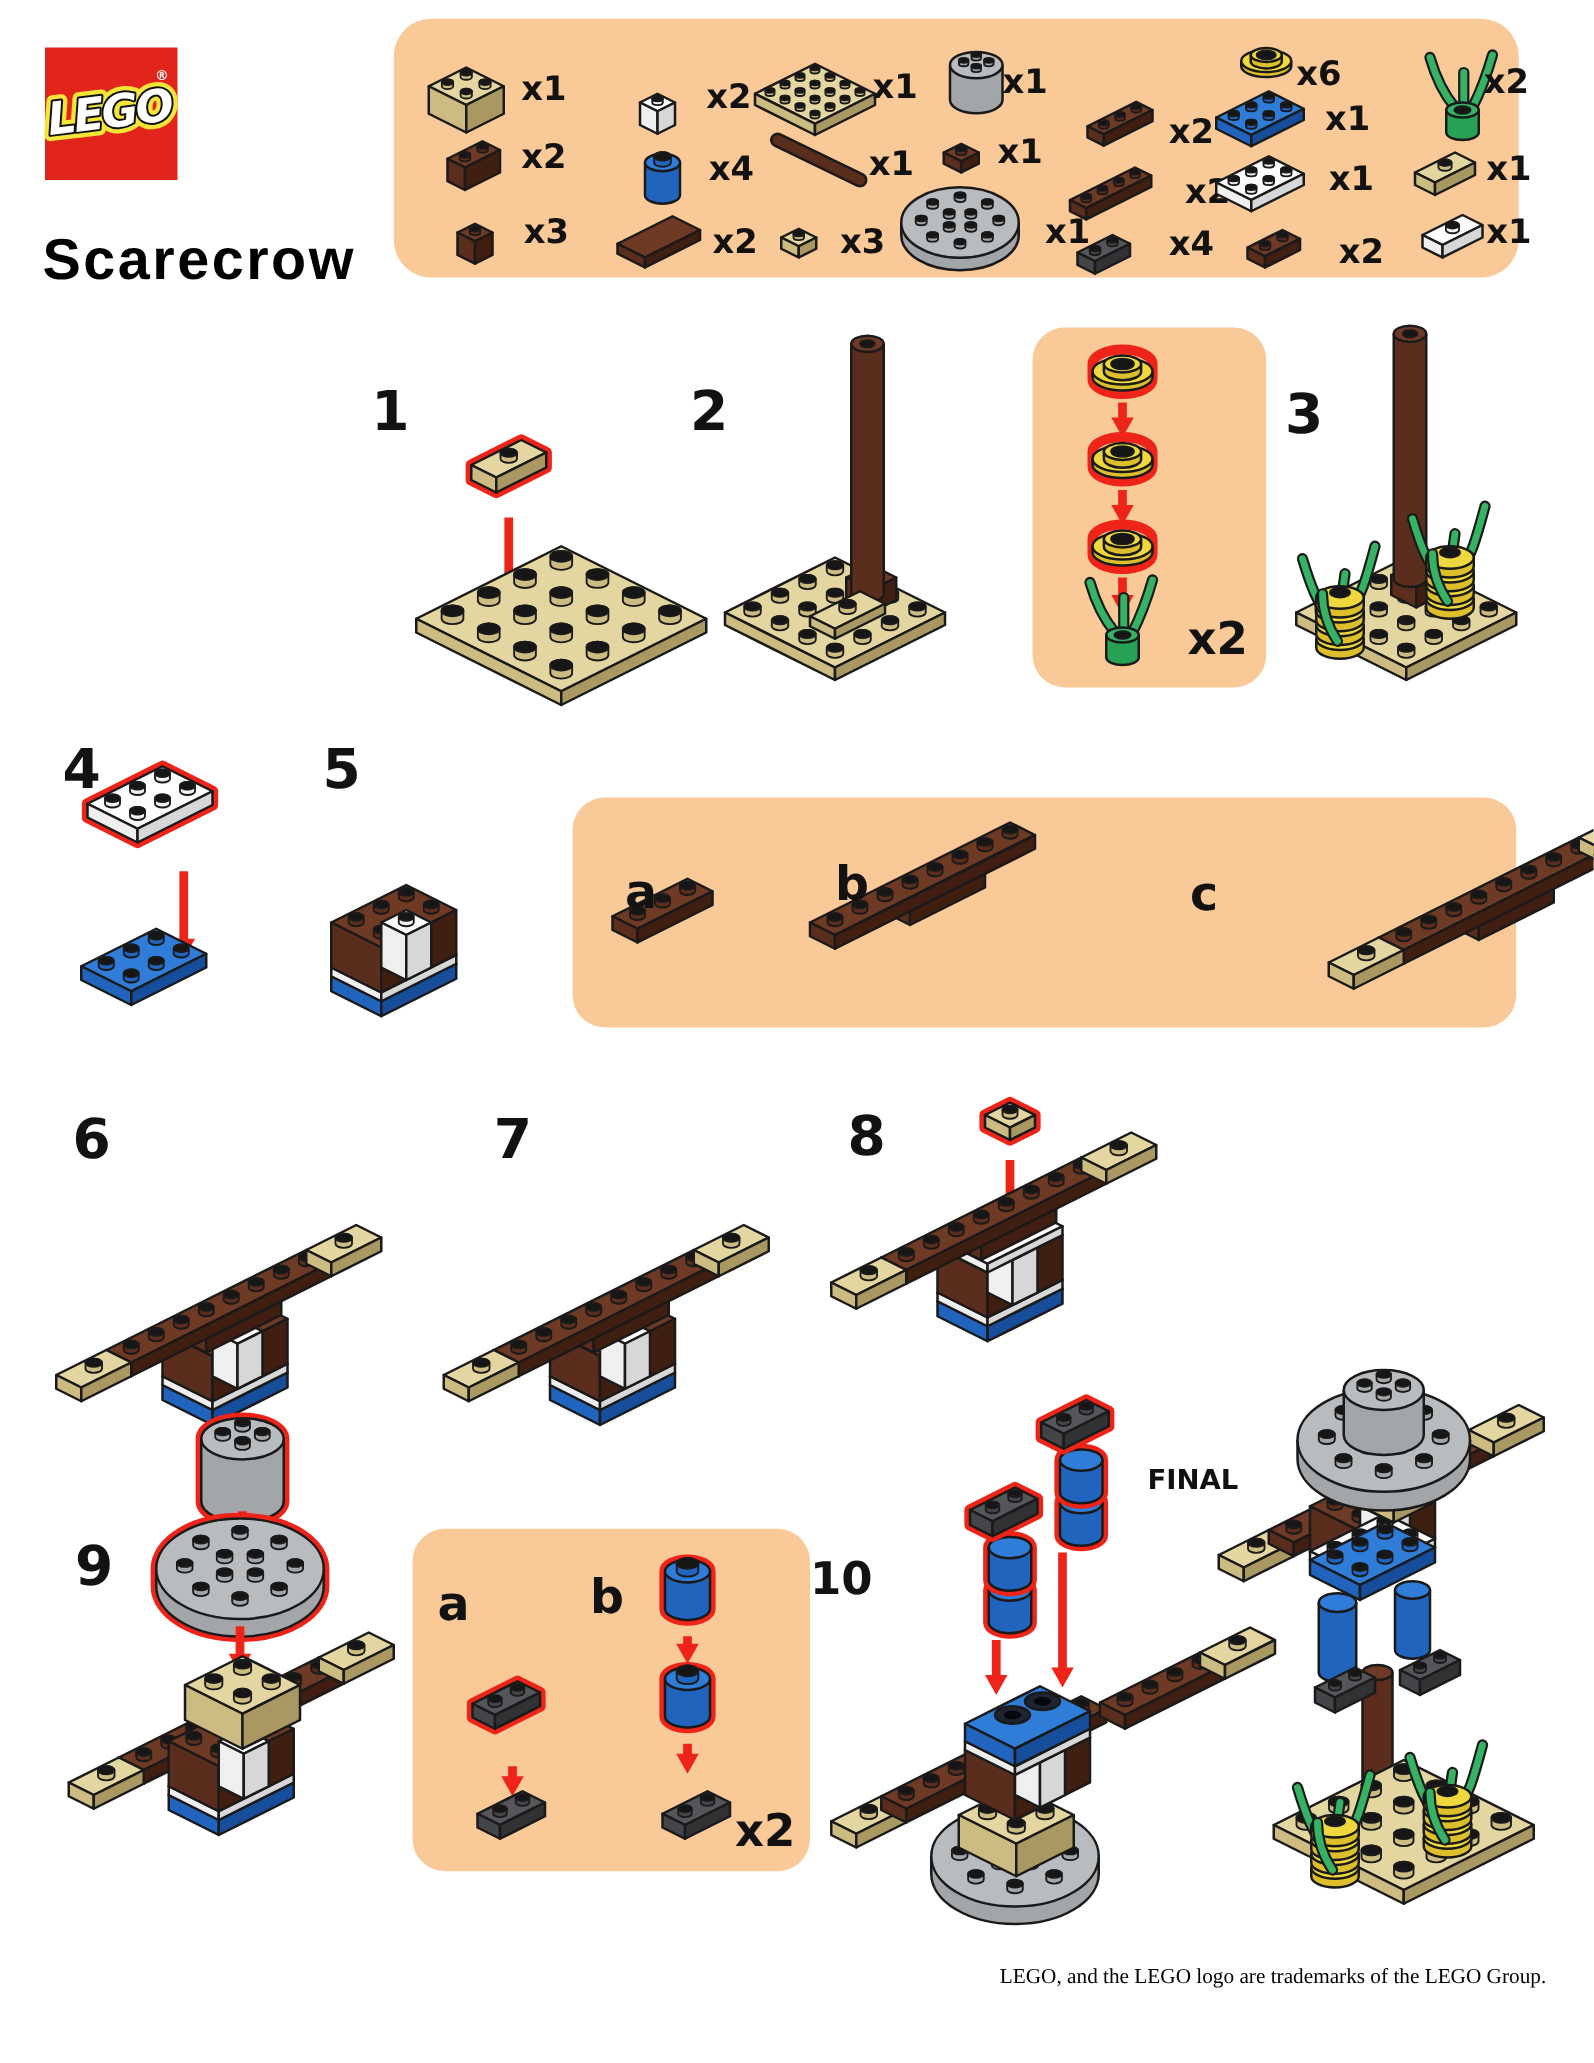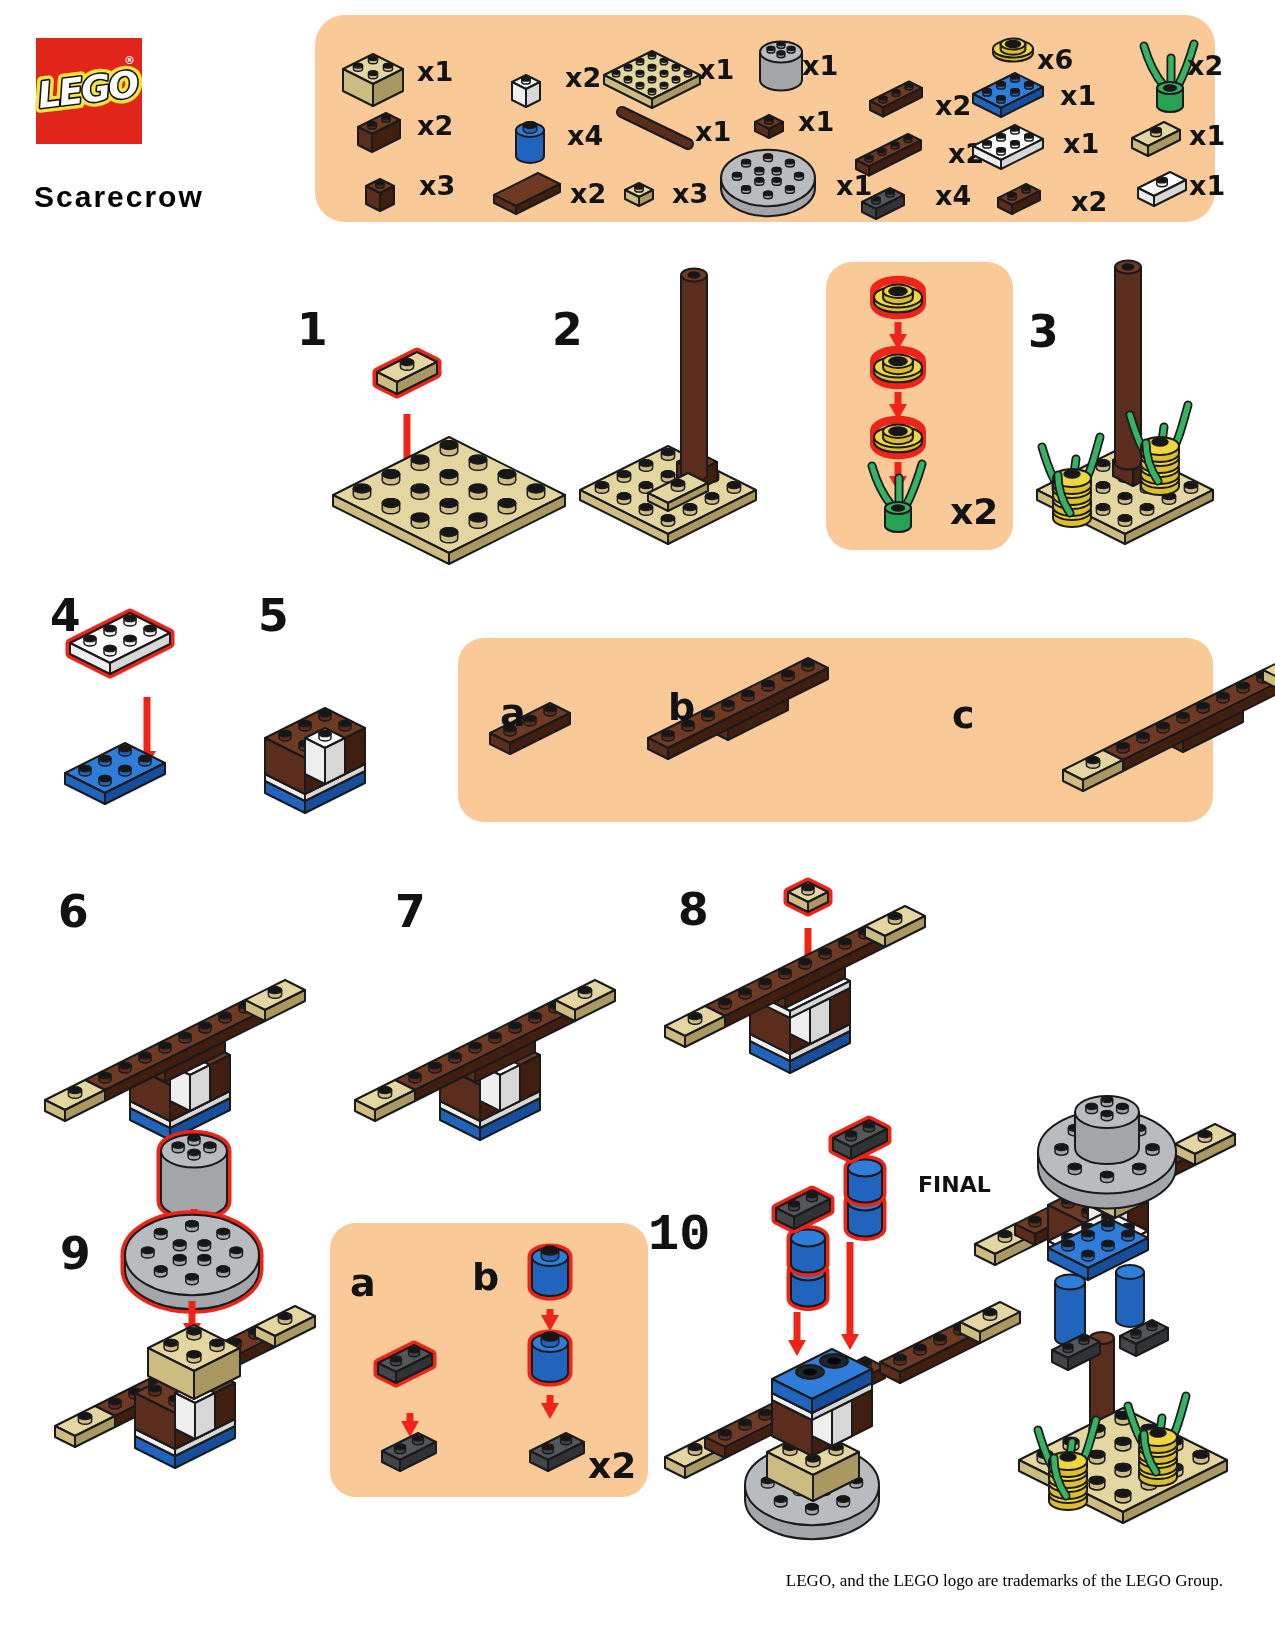--- a/index.html
+++ b/index.html
@@ -11,22 +11,22 @@
   .icon{position:absolute;}
   .lbl{position:absolute;font-weight:bold;color:#121212;line-height:1;font-family:"DejaVu Sans",sans-serif;}
   .qty{position:absolute;font-weight:bold;font-size:27px;color:#121212;line-height:1;font-family:"DejaVu Sans",sans-serif;}
   .logo{position:absolute;left:36px;top:38px;width:106px;height:106px;}
   .logo-halo{font:italic bold 36px "DejaVu Sans",sans-serif;fill:none;stroke:#F5E53A;stroke-width:10;
              letter-spacing:-2px;text-anchor:middle;stroke-linejoin:round;}
   .logo-txt{font:italic bold 36px "DejaVu Sans",sans-serif;fill:#fff;stroke:#101010;stroke-width:3.2;
             paint-order:stroke;letter-spacing:-2px;text-anchor:middle;stroke-linejoin:round;}
   .logo-reg{font:bold 11px "DejaVu Sans",sans-serif;fill:#ffffff;}
   .title{position:absolute;left:34px;top:180px;margin:0;font-family:"Liberation Sans",sans-serif;
-         font-weight:bold;font-size:30px;letter-spacing:2px;color:#000;}
-  .footer{position:absolute;right:52px;top:1570px;text-align:center;
+         font-weight:bold;font-size:46px;letter-spacing:2px;color:#000;}
+  .footer{position:absolute;right:38px;top:1570px;text-align:center;
           font-family:"Liberation Serif",serif;font-size:17px;color:#000;line-height:1.35;}
 </style>
 </head>
 <body>
 
 <div id="page">
 
   <div class="logo">
     <svg width="106" height="106" viewBox="0 0 106 106">
       <rect id="logo-bg" x="0" y="0" width="106" height="106" fill="#E1251B"></rect>
@@ -1831,21 +1831,21 @@
       <div class="lbl" style="left: 500px; top: 694px; font-size: 38px;">a</div>
       <div class="lbl" style="left: 668px; top: 688px; font-size: 38px;">b</div>
       <div class="lbl" style="left: 952px; top: 696px; font-size: 38px;">c</div>
       <div class="lbl" style="left: 58px; top: 890px; font-size: 44px;">6</div>
       <div class="lbl" style="left: 395px; top: 890px; font-size: 44px;">7</div>
       <div class="lbl" style="left: 678px; top: 888px; font-size: 44px;">8</div>
       <div class="lbl" style="left: 60px; top: 1232px; font-size: 44px;">9</div>
       <div class="lbl" style="left: 350px; top: 1264px; font-size: 38px;">a</div>
       <div class="lbl" style="left: 472px; top: 1258px; font-size: 38px;">b</div>
       <div class="lbl" style="left: 588px; top: 1448px; font-size: 36px;">x2</div>
-      <div class="lbl" style="left: 648px; top: 1210px; font-size: 52px; font-family: Liberation Mono, monospace;">10</div>
+      <div class="lbl" style="left: 648px; top: 1246px; font-size: 36px;">10</div>
       <div class="lbl" style="left: 918px; top: 1174px; font-size: 22px;">FINAL</div>
     </div>
 
   <div class="footer">
     <div>LEGO, and the LEGO logo are trademarks of the LEGO Group.</div>
   </div>
 
 </div>
 
 </body></html>

